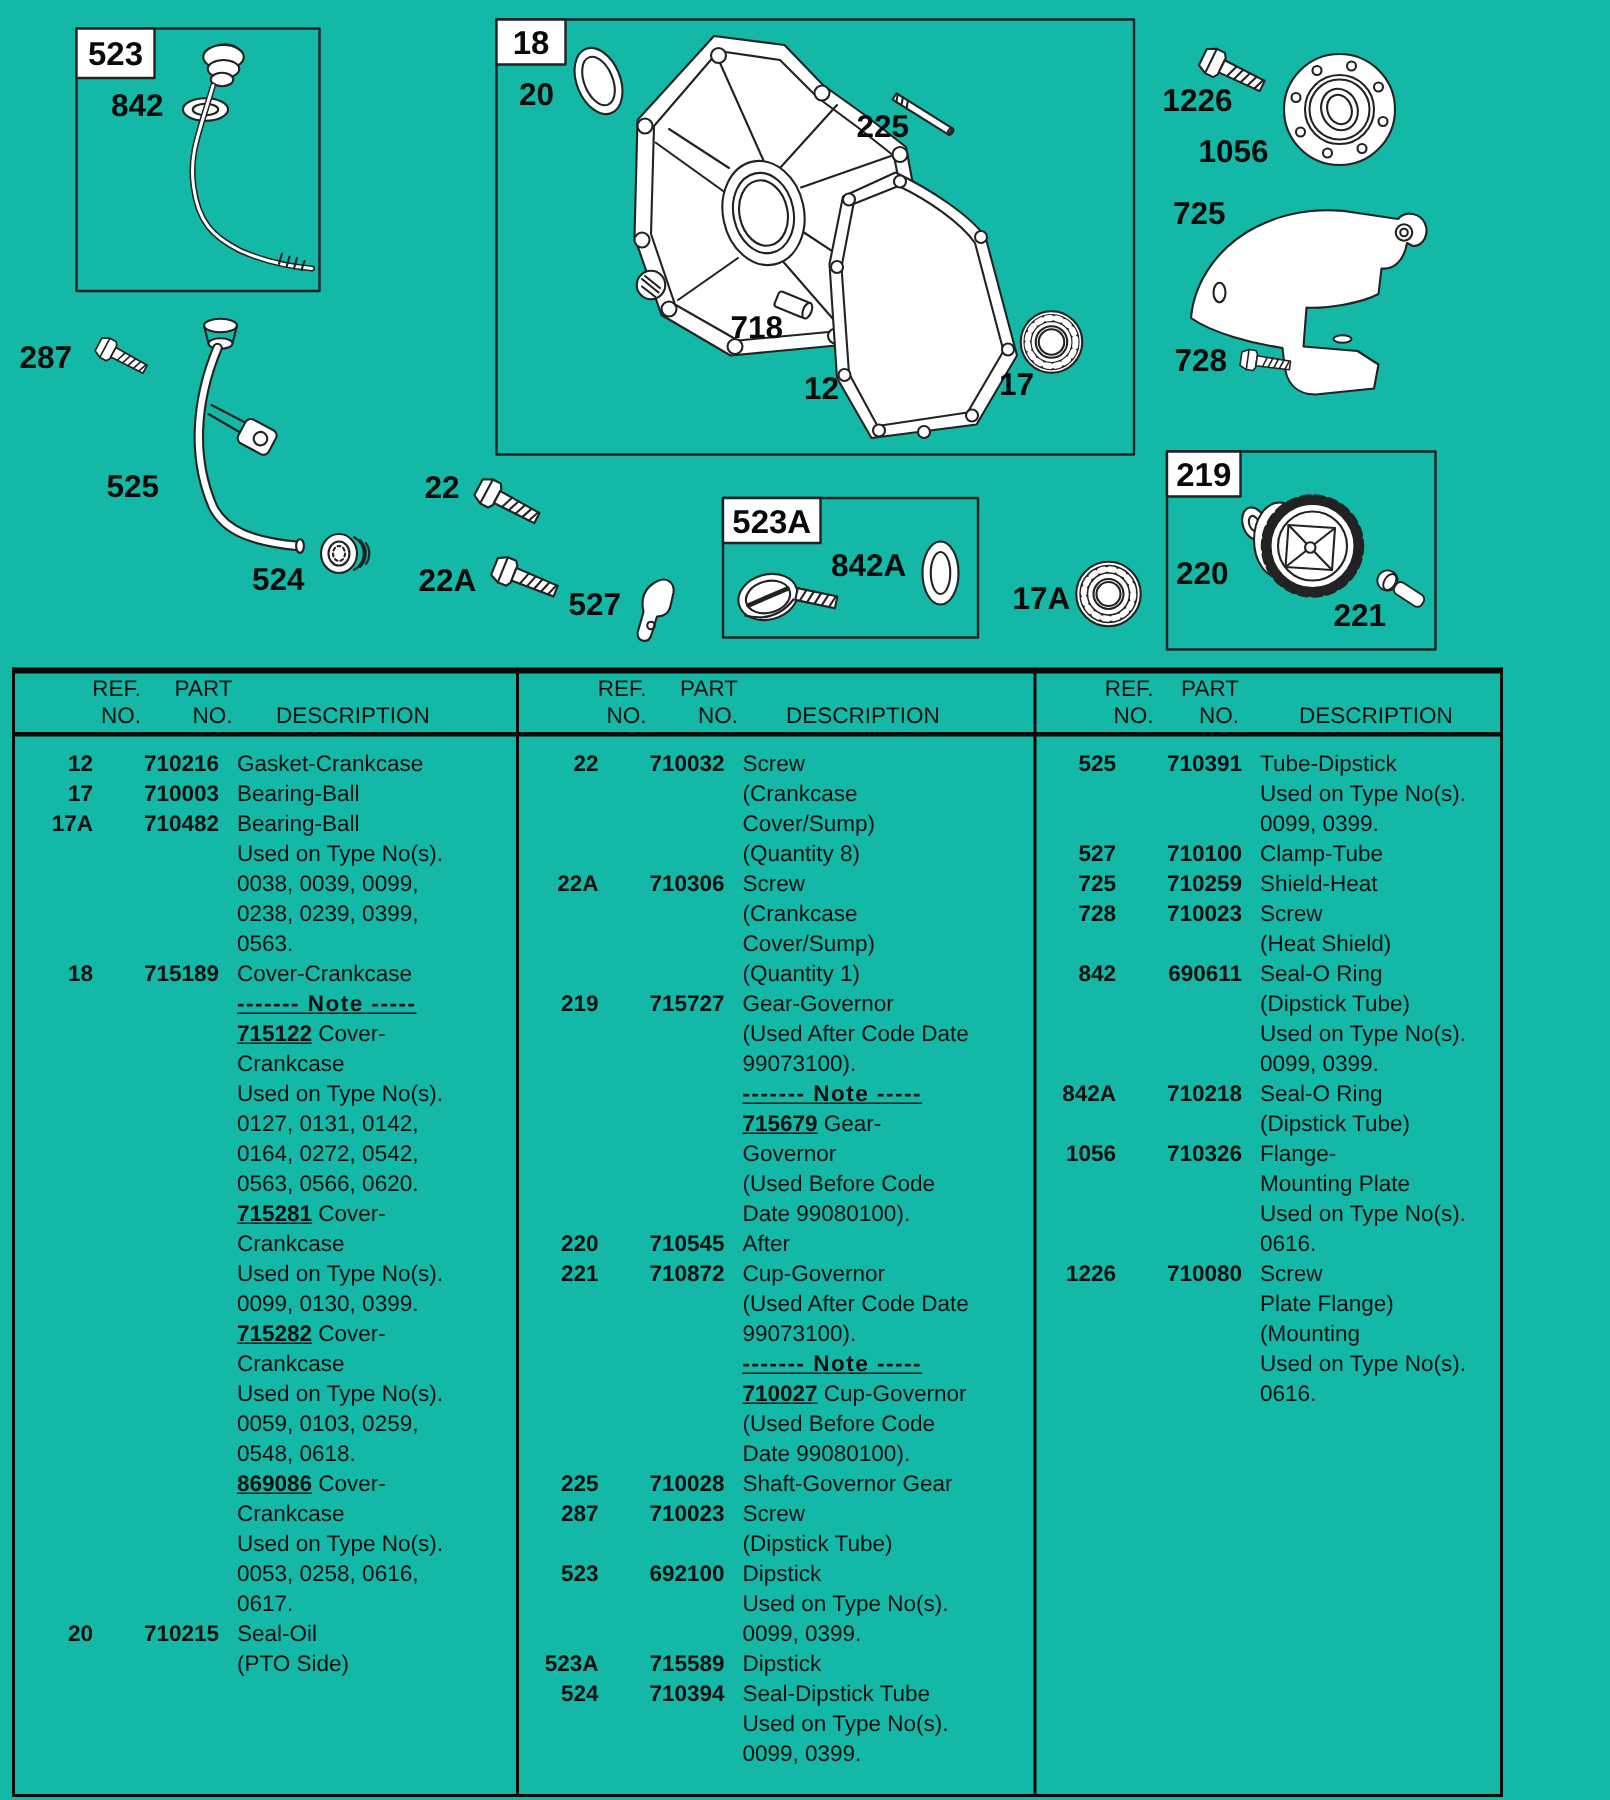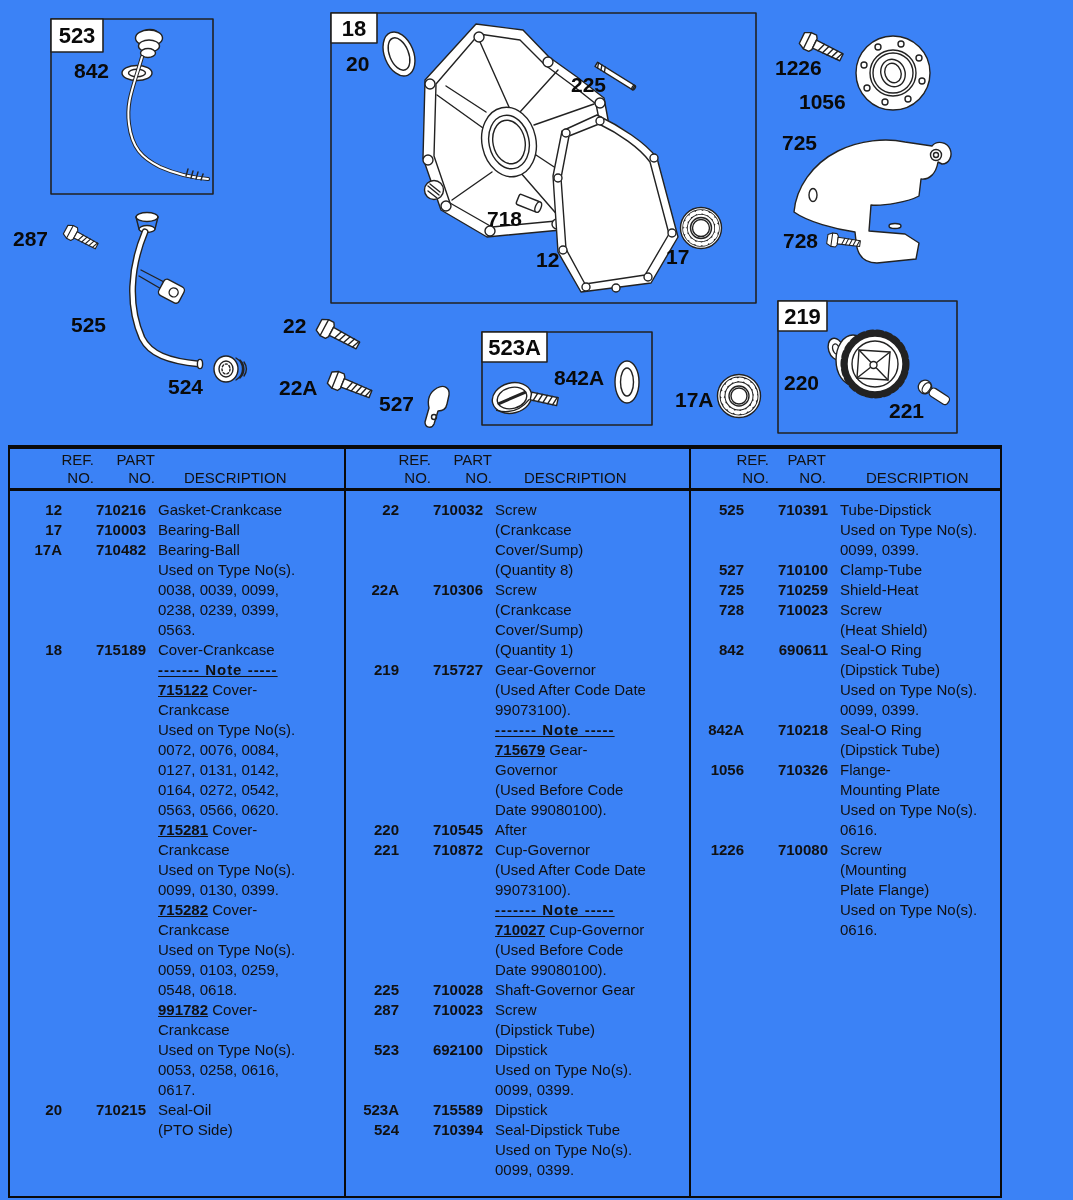--- a/index.html
+++ b/index.html
@@ -1,16 +1,16 @@
 <!DOCTYPE html>
 <html><head>
 <meta charset="utf-8">
 <style>
   html,body{margin:0;padding:0;background:#fff;}
-  #page{position:relative;width:1073px;height:1200px;background:#3b82f6;overflow:hidden;
+  #page{position:relative;width:1073px;height:1200px;background:#14b8a6;overflow:hidden;
         font-family:"Liberation Sans",sans-serif;color:#111;}
   
   #diagram-svg{position:absolute;left:0;top:0;}
   svg{stroke:#222;fill:none;stroke-width:1.4;stroke-linejoin:round;stroke-linecap:round;}
   .callout{position:absolute;font-weight:bold;font-size:21px;line-height:22px;color:#0a0a0a;white-space:nowrap;}
   .boxlabel{position:absolute;font-weight:bold;font-size:22px;color:#0a0a0a;text-align:center;}
   
   .hline{position:absolute;background:#0a0a0a;}
   .vline{position:absolute;background:#0a0a0a;}
   .hdrblk{position:absolute;font-size:15px;line-height:18px;text-align:right;width:62px;}
@@ -371,25 +371,20 @@
           <span class="c-desc">Crankcase</span>
         </div>
         <div class="trow">
           <span class="c-ref"></span>
           <span class="c-part"></span>
           <span class="c-desc">Used on Type No(s).</span>
         </div>
         <div class="trow">
           <span class="c-ref"></span>
           <span class="c-part"></span>
-          <span class="c-desc">0072, 0076, 0084,</span>
-        </div>
-        <div class="trow">
-          <span class="c-ref"></span>
-          <span class="c-part"></span>
           <span class="c-desc">0127, 0131, 0142,</span>
         </div>
         <div class="trow">
           <span class="c-ref"></span>
           <span class="c-part"></span>
           <span class="c-desc">0164, 0272, 0542,</span>
         </div>
         <div class="trow">
           <span class="c-ref"></span>
           <span class="c-part"></span>
@@ -436,21 +431,21 @@
           <span class="c-desc">0059, 0103, 0259,</span>
         </div>
         <div class="trow">
           <span class="c-ref"></span>
           <span class="c-part"></span>
           <span class="c-desc">0548, 0618.</span>
         </div>
         <div class="trow">
           <span class="c-ref"></span>
           <span class="c-part"></span>
-          <span class="c-desc"><b>991782</b> Cover-</span>
+          <span class="c-desc"><b>869086</b> Cover-</span>
         </div>
         <div class="trow">
           <span class="c-ref"></span>
           <span class="c-part"></span>
           <span class="c-desc">Crankcase</span>
         </div>
         <div class="trow">
           <span class="c-ref"></span>
           <span class="c-part"></span>
           <span class="c-desc">Used on Type No(s).</span>
@@ -735,26 +730,26 @@
           <span class="c-desc">0616.</span>
         </div>
         <div class="trow">
           <span class="c-ref">1226</span>
           <span class="c-part">710080</span>
           <span class="c-desc">Screw</span>
         </div>
         <div class="trow">
           <span class="c-ref"></span>
           <span class="c-part"></span>
+          <span class="c-desc">Plate Flange)</span>
+        </div>
+        <div class="trow">
+          <span class="c-ref"></span>
+          <span class="c-part"></span>
           <span class="c-desc">(Mounting</span>
-        </div>
-        <div class="trow">
-          <span class="c-ref"></span>
-          <span class="c-part"></span>
-          <span class="c-desc">Plate Flange)</span>
         </div>
         <div class="trow">
           <span class="c-ref"></span>
           <span class="c-part"></span>
           <span class="c-desc">Used on Type No(s).</span>
         </div>
         <div class="trow">
           <span class="c-ref"></span>
           <span class="c-part"></span>
           <span class="c-desc">0616.</span>

